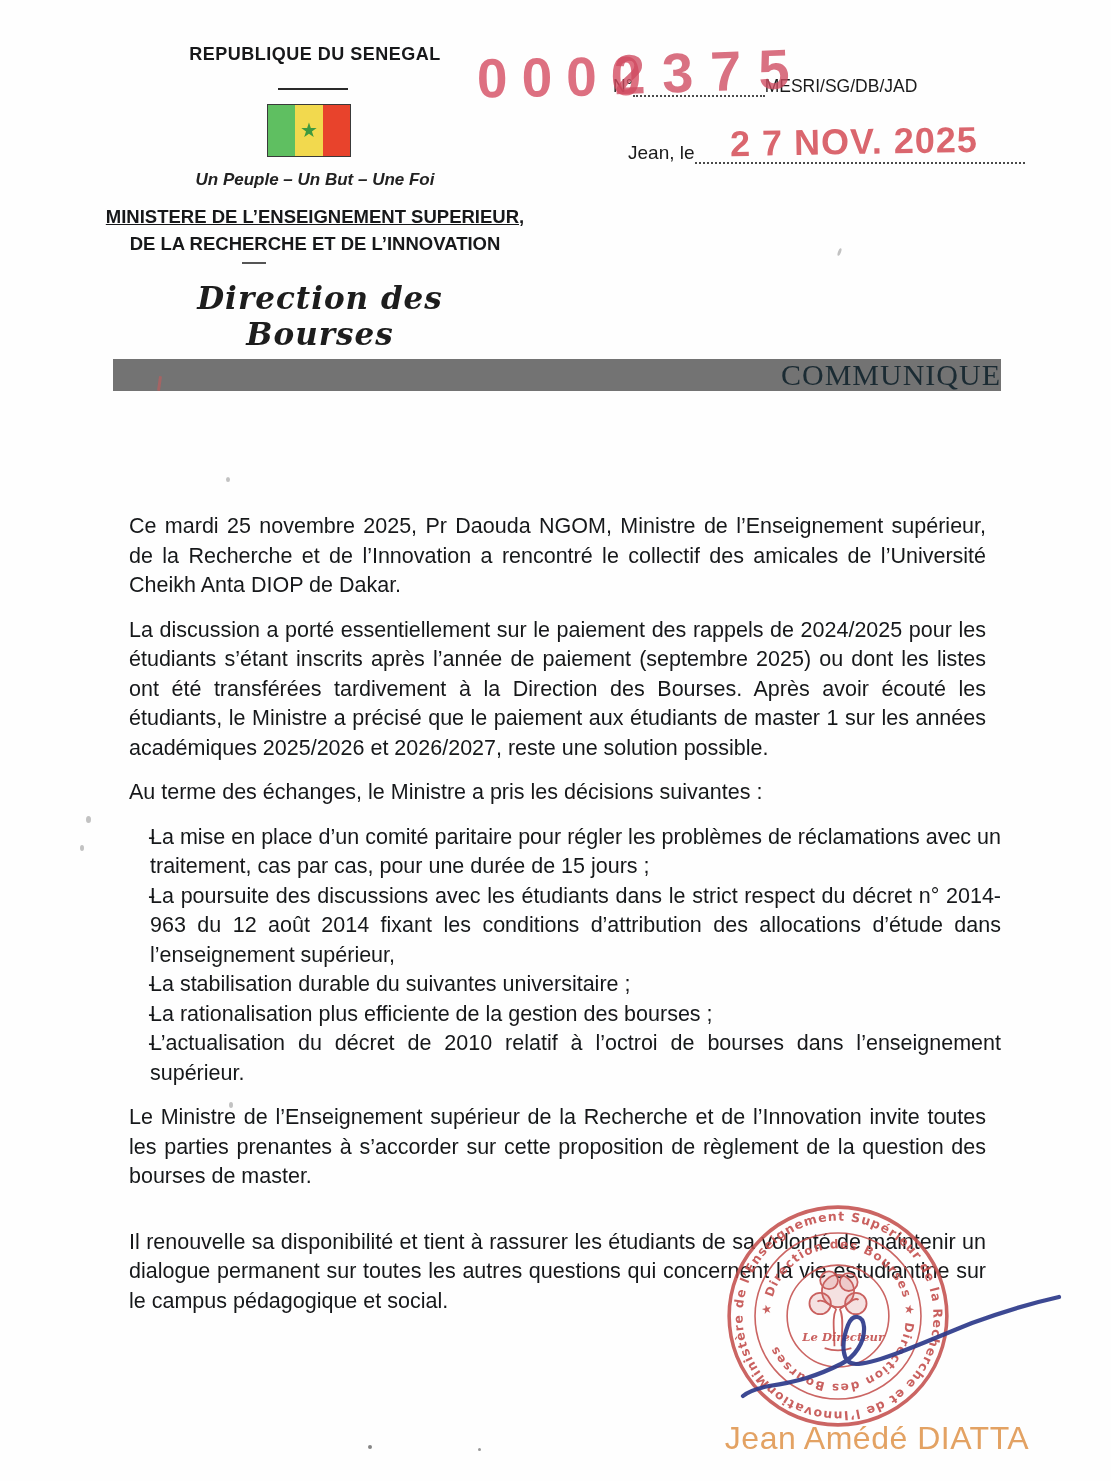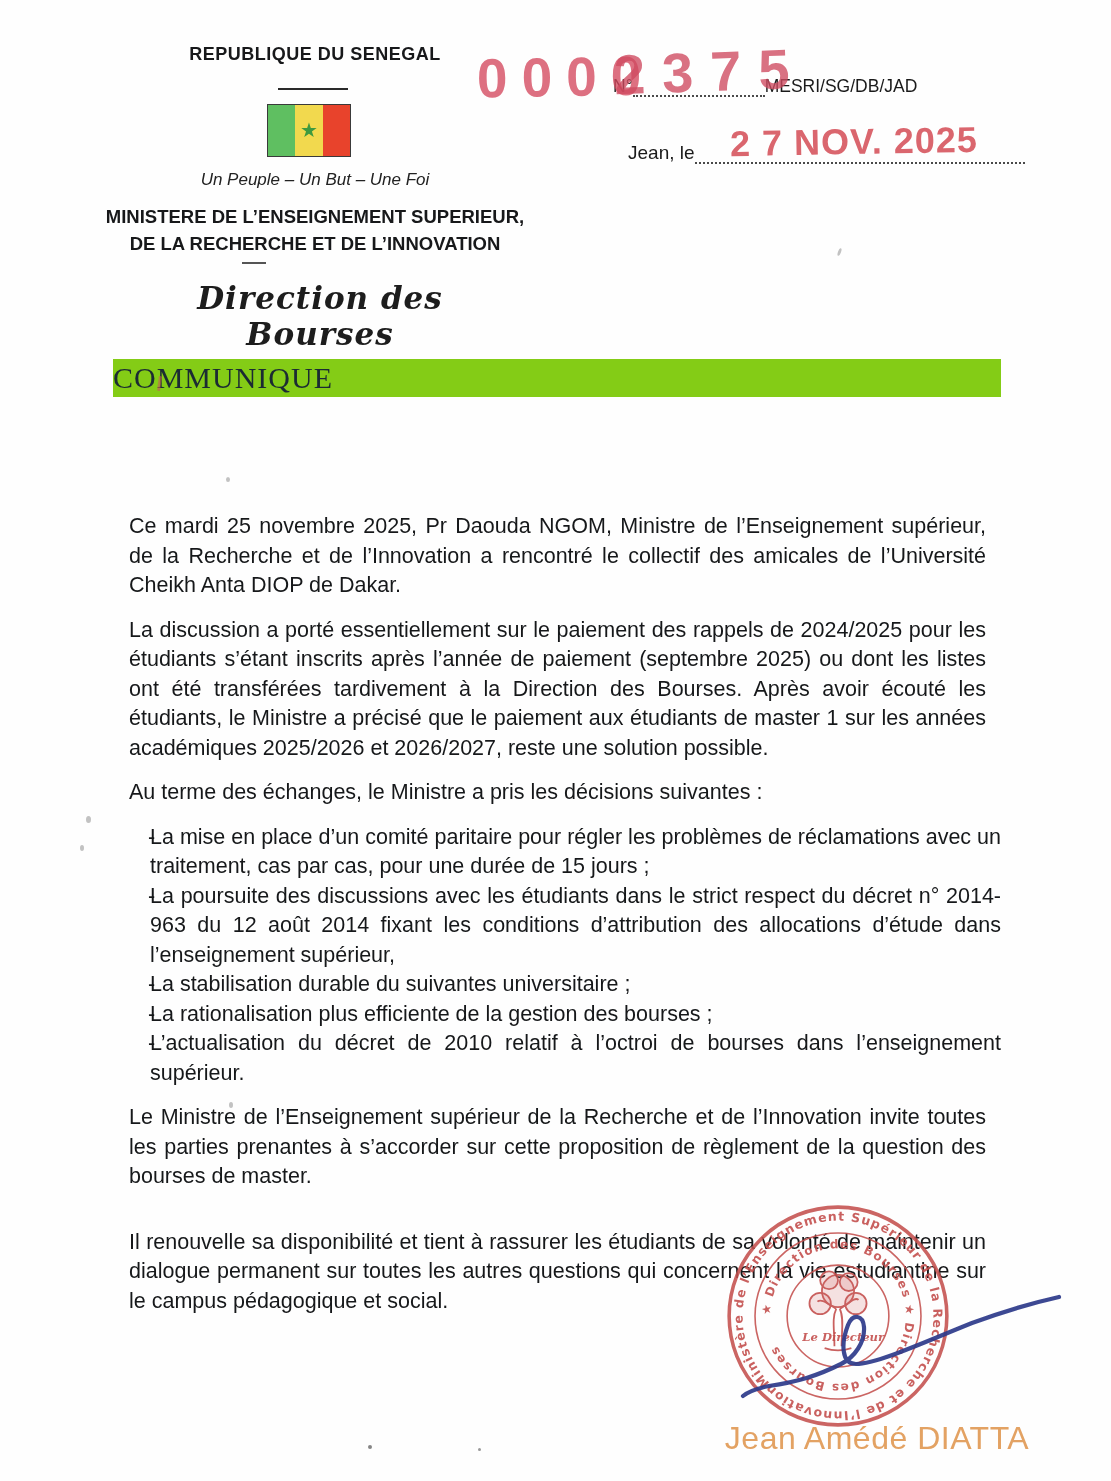--- a/index.html
+++ b/index.html
@@ -27,23 +27,23 @@
   .flag .stripe { flex: 1; position: relative; }
   .flag .green  { background: #5fbf61; }
   .flag .yellow { background: #f2d94e; }
   .flag .red    { background: #e8432c; }
   .flag .star {
     position: absolute; left: 50%; top: 50%; transform: translate(-50%, -55%);
     font-size: 20px; color: #3f9a3f; line-height: 1;
   }
   .motto {
     left: 145px; top: 170px; width: 340px; text-align: center;
-    font-style: italic; font-size: 17px; font-weight: 400; color: #222;
-  }
-  .ministry1 { left: 95px; top: 206px; width: 440px; text-align: center; font-weight: bold; font-size: 18.5px; }
+    font-style: italic; font-size: 17px; font-weight: 700; color: #222;
+  }
+  .ministry1 { left: 95px; top: 206px; width: 440px; text-align: center; font-weight: bold; font-size: 18.5px; text-decoration: underline; }
   .ministry2 { left: 95px; top: 233px; width: 440px; text-align: center; font-weight: bold; font-size: 18.5px; }
   .rule2 { left: 242px; top: 262px; width: 24px; height: 0; border-top: 2px solid #555; }
   .direction {
     left: 140px; top: 280px; width: 360px; text-align: center;
     font-family: "DejaVu Serif", serif; font-style: italic; font-weight: bold;
     font-size: 31px; letter-spacing: 1px; color: #1d1d1d;
   }
 
   
   .stamp-zeros {
@@ -73,23 +73,23 @@
   .date-dots { width: 330px; }
   .stamp-date {
     left: 730px; top: 124px;
     font-weight: bold; font-size: 36px; line-height: 1;
     letter-spacing: 1px; color: #d3454f; opacity: .82;
     transform: rotate(-1deg); z-index: 3; white-space: nowrap;
   }
 
   
   .banner {
-    left: 113px; top: 359px; width: 888px; height: 38px;
-    background: #84cc16;
-    display: flex; align-items: center; justify-content: flex-start;
+    left: 113px; top: 359px; width: 888px; height: 32px;
+    background: #737373;
+    display: flex; align-items: center; justify-content: flex-end;
   }
   .banner span {
     font-family: "Liberation Serif", "DejaVu Serif", serif;
     font-size: 30px; letter-spacing: 1px; color: #1b2b33;
   }
 
   
   .doc-body {
     left: 114px; top: 497px; width: 887px;
     font-size: 21.5px; line-height: 29.5px; text-align: justify; color: #16181a;

